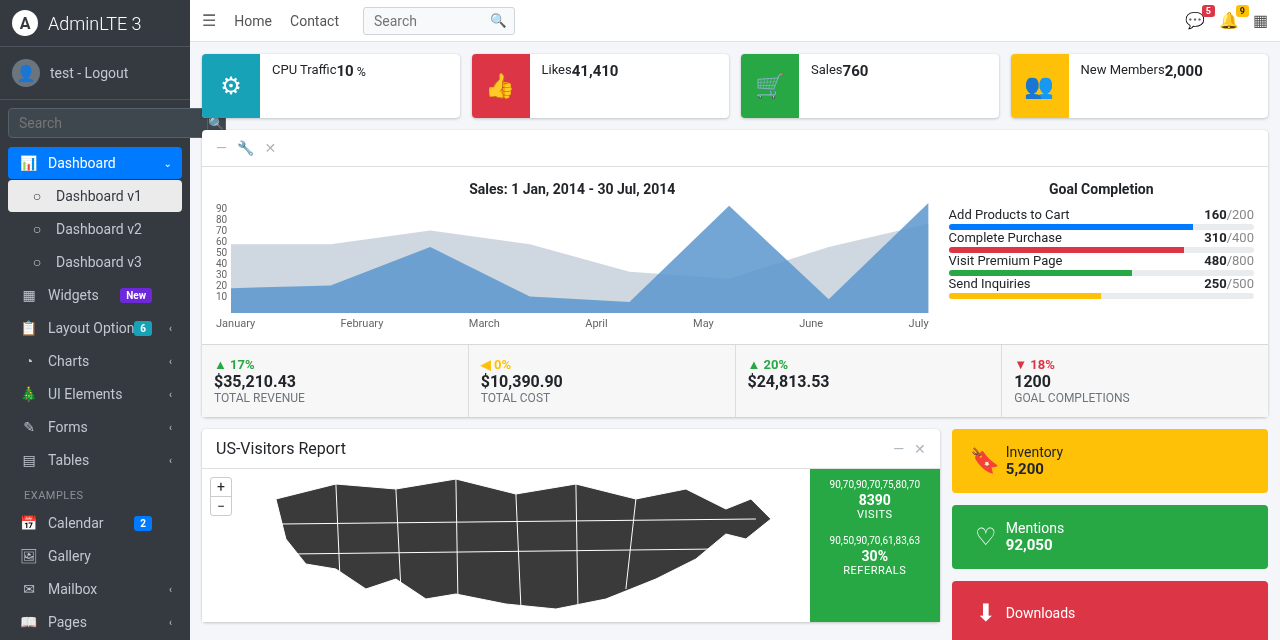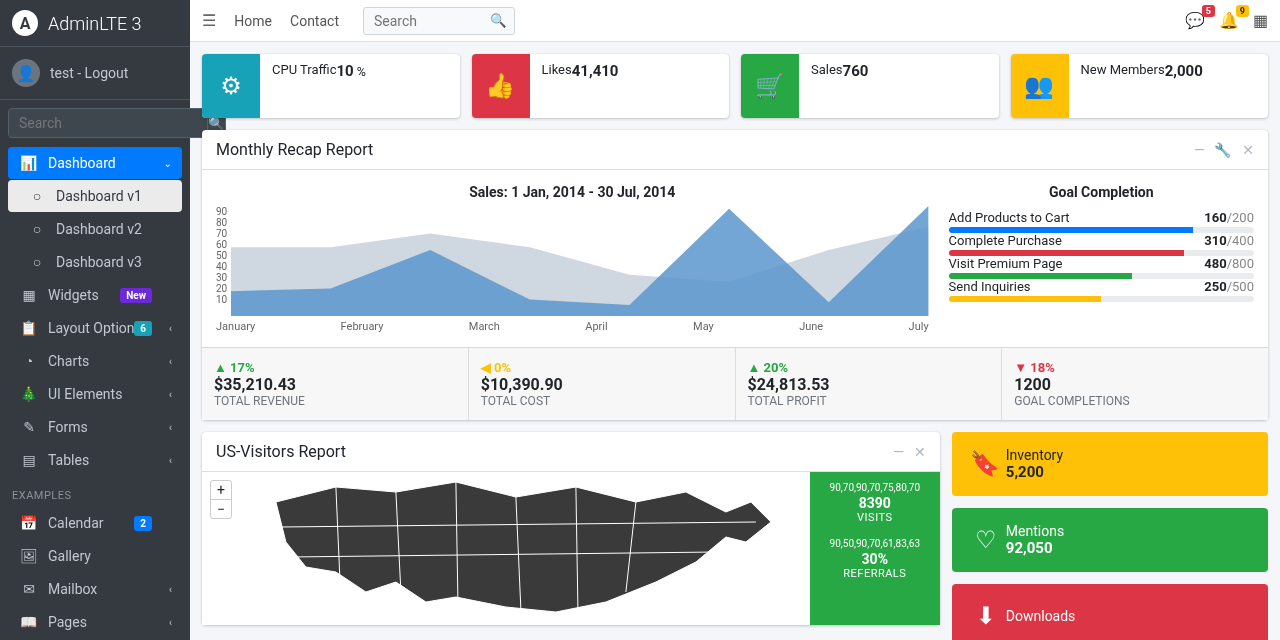--- a/index.html
+++ b/index.html
@@ -18,21 +18,21 @@
 .nav-item{display:flex;align-items:center;padding:8px 10px;border-radius:4px;margin:1px 0;font-size:14px;cursor:pointer;position:relative}
 .nav-item.active{background:#007bff;color:#fff}
 .nav-item.sub{padding-left:18px}
 .nav-item.sub.active-sub{background:rgba(255,255,255,.9);color:#343a40}
 .nav-icon{width:22px;text-align:center;margin-right:8px;font-size:14px}
 .nav-badge{position:absolute;right:30px;font-size:10px;padding:2px 6px;border-radius:3px;font-weight:700}
 .badge-red{background:#6d28d9;color:#fff}
 .badge-blue{background:#17a2b8;color:#fff}
 .badge-info{background:#007bff;color:#fff}
 .nav-caret{position:absolute;right:10px;font-size:10px}
-.nav-header{padding:12px 12px 4px;font-size:11px;color:#8a9199;letter-spacing:.5px}
+.nav-header{padding:12px 24px 4px;font-size:11px;color:#8a9199;letter-spacing:.5px}
 
 .main{flex:1;display:flex;flex-direction:column;overflow:hidden}
 .topbar{background:#fff;border-bottom:1px solid #dee2e6;display:flex;align-items:center;padding:0 12px;height:42px}
 .topbar .bars{font-size:16px;color:#666;margin-right:18px;cursor:pointer}
 .topbar a{color:#555;text-decoration:none;margin-right:18px;font-size:14px}
 .topbar .search{display:flex;align-items:center;background:#f8f9fa;border:1px solid #ced4da;border-radius:3px;margin-left:6px}
 .topbar .search input{border:none;background:transparent;padding:5px 10px;width:120px;font-size:14px}
 .topbar .search button{border:none;background:transparent;width:30px;color:#555}
 .topbar .spacer{flex:1}
 .topbar .icon-btn{position:relative;margin-left:14px;color:#555;font-size:16px;cursor:pointer}
@@ -226,21 +226,20 @@
     <span class="info-icon bg-yellow">👥</span>
     <div class="info-content">
               <span class="info-text">New Members</span>
               <span class="info-number">2,000<small style="font-weight:400"> </small></span>
             </div>
           </div>
         </div>
 
       <div class="card">
         <div class="card-header">
-          <div class="card-title">Monthly Recap Report</div>
           <div class="card-tools">
             <span>—</span>
             <span>🔧</span>
             <span>✕</span>
           </div>
         </div>
         <div class="report-body">
           <div class="chart-area">
             <div class="chart-title">Sales: 1 Jan, 2014 - 30 Jul, 2014</div>
             <div style="display:flex">
@@ -319,21 +318,20 @@
     <div class="sub-label">TOTAL REVENUE</div>
             </div>
             <div class="footer-block">
     <div class="pct yellow">◀ 0%</div>
     <div class="big-num">$10,390.90</div>
     <div class="sub-label">TOTAL COST</div>
             </div>
             <div class="footer-block">
     <div class="pct green">▲ 20%</div>
     <div class="big-num">$24,813.53</div>
-    <div class="sub-label">TOTAL PROFIT</div>
             </div>
             <div class="footer-block">
     <div class="pct red">▼ 18%</div>
     <div class="big-num">1200</div>
     <div class="sub-label">GOAL COMPLETIONS</div>
             </div>
           </div>
       </div>
 
       <div class="bottom-row">

